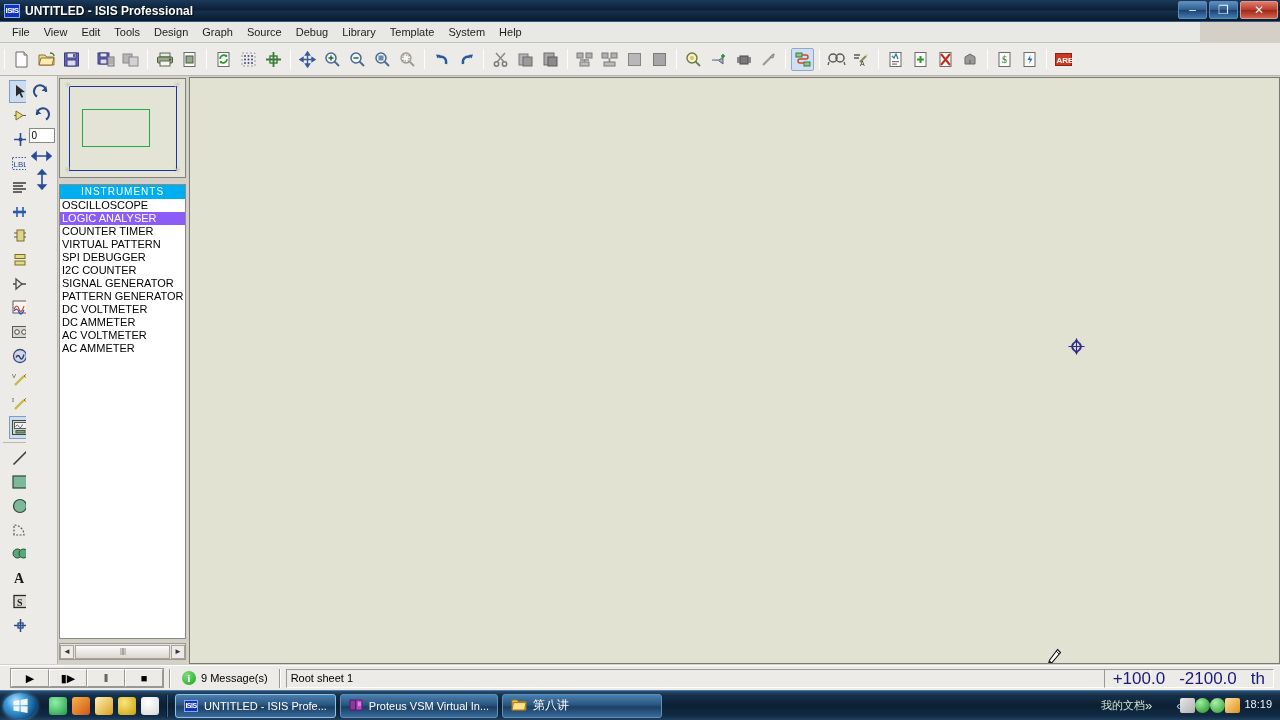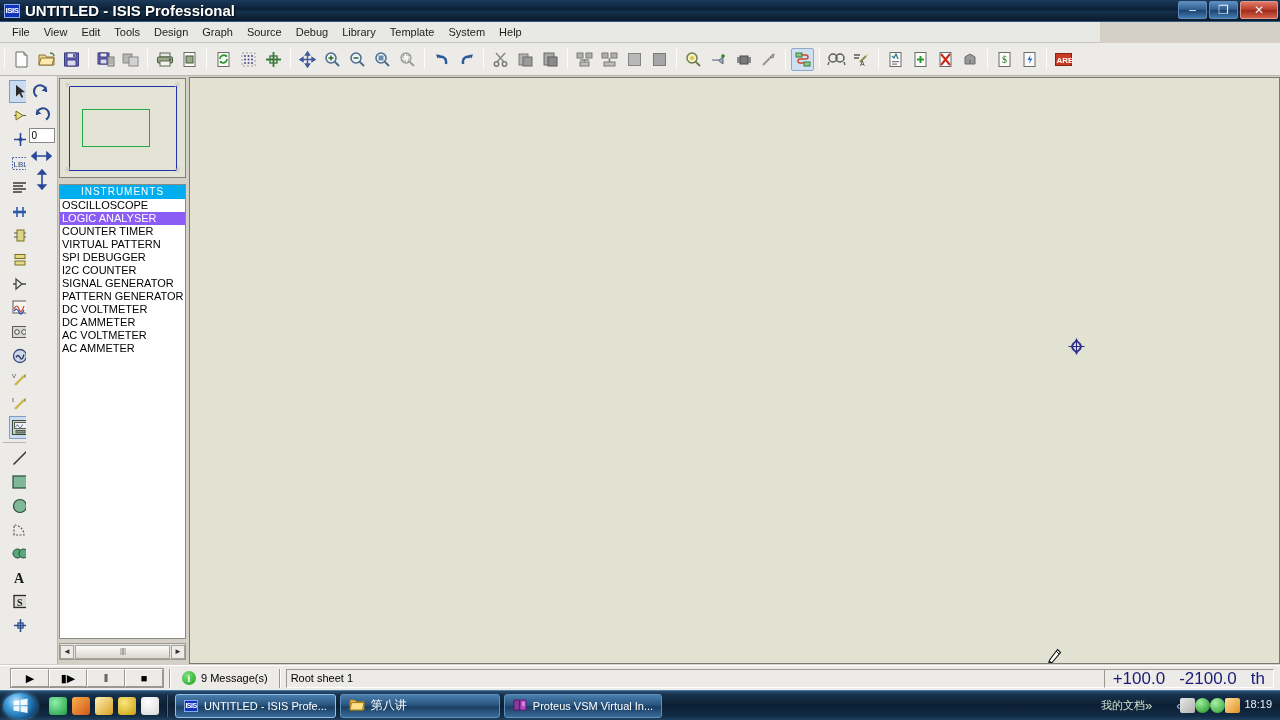--- a/index.html
+++ b/index.html
@@ -21,41 +21,41 @@
     border-bottom: 1px solid #2e5a85;
   }
   .title-icon {
     width: 16px; height: 14px; margin-left: 4px; margin-right: 5px;
     background: #1133bb; border: 1px solid #88aaee;
     color: #fff; font-size: 8px; font-weight: bold;
     display: flex; align-items: center; justify-content: center;
     letter-spacing: -0.5px; font-family: "Liberation Sans", sans-serif;
   }
   .title-text {
-    color: #ffffff; font-size: 15px; font-weight: bold;
+    color: #ffffff; font-size: 12px; font-weight: bold;
     text-shadow: 1px 1px 1px rgba(0,0,0,0.8);
     white-space: nowrap;
   }
   .win-btns { margin-left: auto; display: flex; height: 20px; padding-right: 2px; }
   .win-btn {
     width: 29px; height: 18px; margin-left: 2px;
     border: 1px solid #5e89b5;
     background: linear-gradient(to bottom, #5c8fc0 0%, #2d5b8c 50%, #1d4170 51%, #417ab0 100%);
     color: #eaf3fb; font-size: 12px;
     display: flex; align-items: center; justify-content: center;
     border-radius: 2px;
   }
   .win-btn.close {
     background: linear-gradient(to bottom, #e07a6a 0%, #b83a28 50%, #9c2a18 51%, #d4604a 100%);
     border-color: #e09888; width: 38px;
   }
 
   
   .menubar {
-    position: absolute; left: 0; top: 22px; width: 1100px; height: 21px;
+    position: absolute; left: 0; top: 22px; width: 1200px; height: 21px;
     background: #e8e8e4;
     border-bottom: 1px solid #c3c3bd;
     display: flex; align-items: center; padding-left: 5px;
   }
   .menu-item {
     padding: 2px 7px; font-size: 11px; color: #1d1d1d;
     font-family: "Liberation Sans", sans-serif;
   }
 
   
@@ -824,39 +824,39 @@
       <div class="ql-ico" style="background:linear-gradient(135deg,#fff0b8,#d8a020);"></div>
       <div class="ql-ico" style="background:radial-gradient(circle at 35% 30%,#fbe67a,#c8a010);"></div>
       <div class="ql-ico" style="background:radial-gradient(circle at 40% 30%,#ffffff,#d8d8d8);"></div>
     </div>
     <div class="tb-divider"></div>
     <div class="task-btns">
       <div class="task-btn" style="border-color:#8fc0e8;">
         <span class="title-icon" style="margin:0;width:14px;height:12px;font-size:7px;">ISIS</span>
         <span>UNTITLED - ISIS Profe...</span>
       </div>
-      <div class="task-btn" style="min-width:160px;">
-        <span>
-          <svg width="16" height="13" viewBox="0 0 16 13">
-              <path d="M1 2h5l1.4 1.8H15V12H1z" fill="#f0c052" stroke="#a07a18"></path>
-              <path d="M2.5 4.6H15L13.6 12H1z" fill="#ffe08a" stroke="#a07a18"></path>
-            </svg>
-        </span>
-        <span style="font-size:12px;">第八讲</span>
-      </div>
       <div class="task-btn">
         <span>
           <svg width="14" height="13" viewBox="0 0 14 13">
               <path d="M1 2h5.5v10H1z" fill="#8a3a9a" stroke="#521a62"></path>
               <path d="M7 2h6v10H7z" fill="#b84ac8" stroke="#621a72"></path>
               <path d="M9 5h3M9 7h3" stroke="#f0d0f8" stroke-width="0.9"></path>
             </svg>
         </span>
         <span>Proteus VSM Virtual In...</span>
       </div>
+      <div class="task-btn" style="min-width:160px;">
+        <span>
+          <svg width="16" height="13" viewBox="0 0 16 13">
+              <path d="M1 2h5l1.4 1.8H15V12H1z" fill="#f0c052" stroke="#a07a18"></path>
+              <path d="M2.5 4.6H15L13.6 12H1z" fill="#ffe08a" stroke="#a07a18"></path>
+            </svg>
+        </span>
+        <span style="font-size:12px;">第八讲</span>
+      </div>
     </div>
     <div class="tray">
       <span class="tray-label">我的文档</span>
       <span class="tray-label" style="font-size:13px;vertical-align:super;">»</span>
       <span style="color:#9fc8e8;font-size:13px;margin-left:24px;">‹</span>
       <span class="tray-ico" style="background:linear-gradient(135deg,#e8e8e8,#b0b0b0);border-radius:2px;"></span>
       <span class="tray-ico" style="background:radial-gradient(circle at 35% 30%,#9cf09c,#1e8a1e);"></span>
       <span class="tray-ico" style="background:radial-gradient(circle at 35% 30%,#a8f0a8,#2a9a2a);"></span>
       <span class="tray-ico" style="background:linear-gradient(135deg,#ffe0a0,#e09020);border-radius:2px;"></span>
       <span class="clock">18:19</span>

